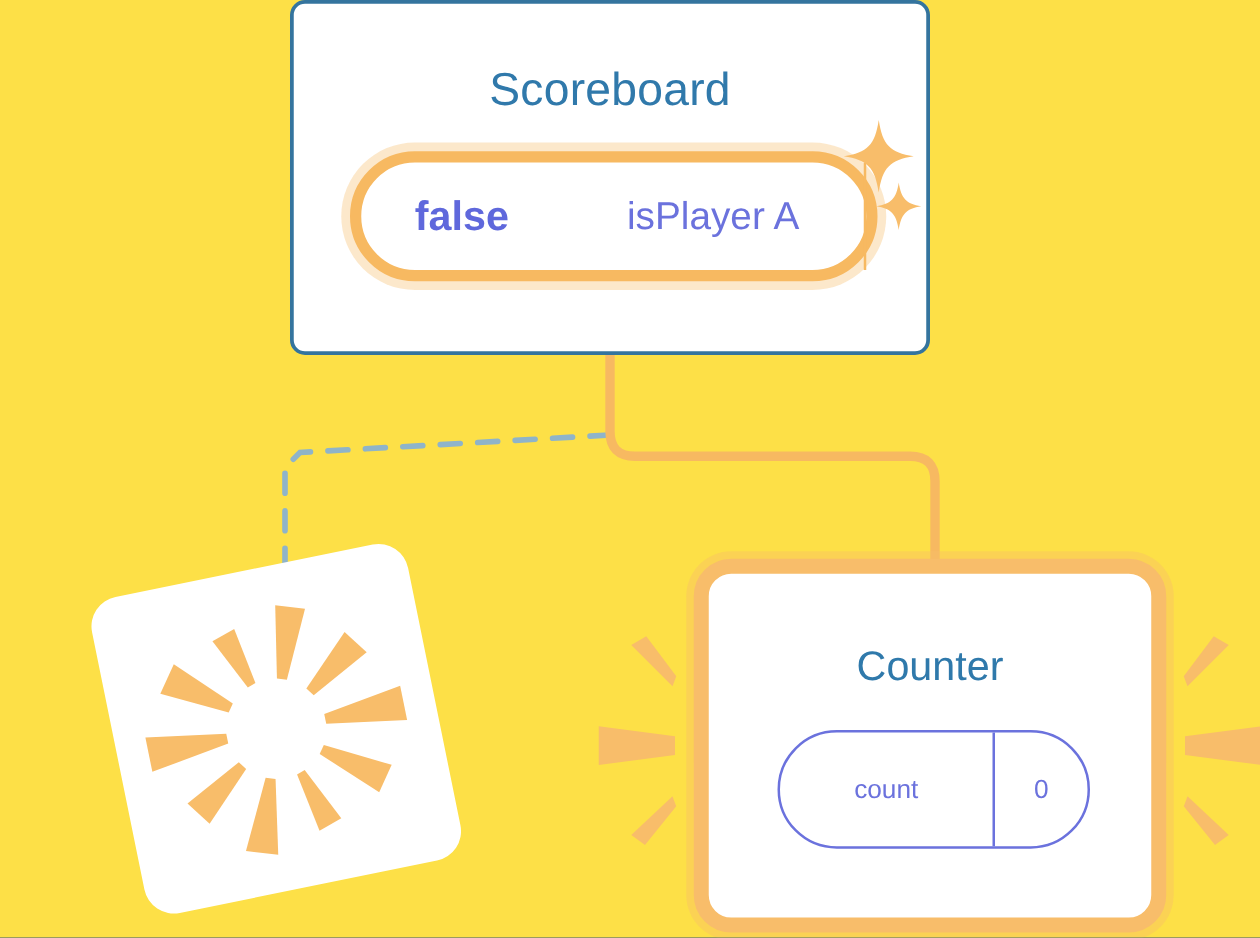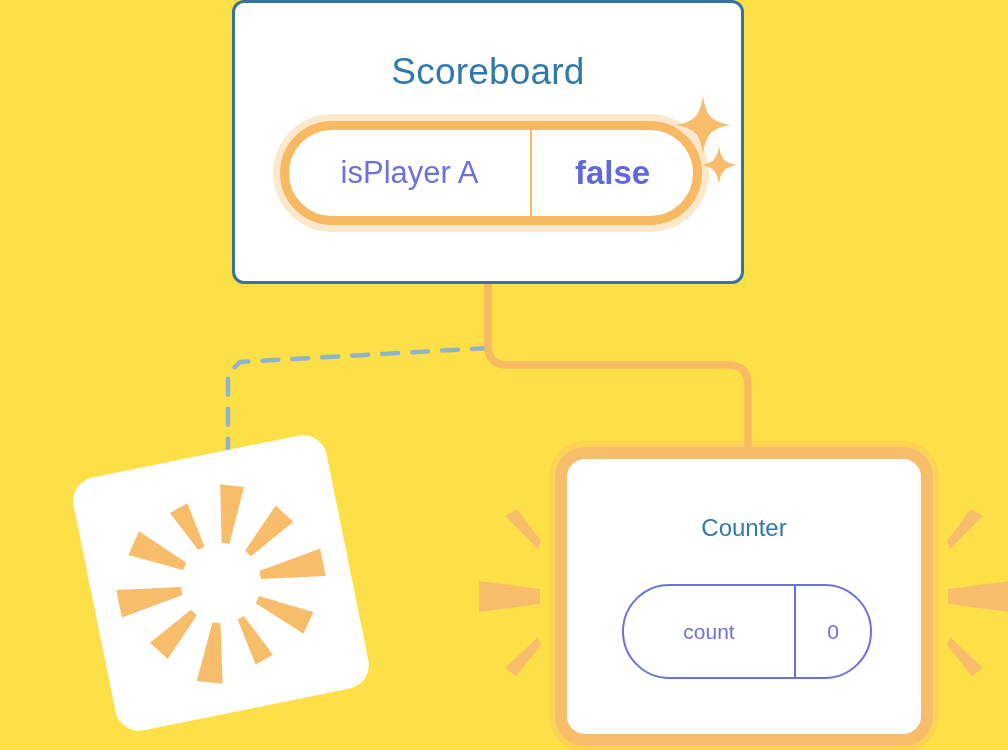--- a/index.html
+++ b/index.html
@@ -101,21 +101,21 @@
     box-shadow: 0 0 0 6px rgba(248,189,106,0.40);
     z-index: 5;
   }
   #counter-title {
     position: absolute;
     left: 0;
     top: 55px;
     width: 100%;
     text-align: center;
     color: #2f79ab;
-    font-size: 24px;
+    font-size: 33px;
   }
   #counter-pill {
     position: absolute;
     left: 55px;
     top: 125px;
     width: 250px;
     height: 95px;
     border: 2px solid #6b72dd;
     border-radius: 48px;
     background: #ffffff;
@@ -168,22 +168,22 @@
 
     <path d="M 488 348 L 240 362 L 228 374 L 228 500" fill="none" stroke="#8fb4c9" stroke-width="4.5" stroke-linecap="round" stroke-dasharray="16 14"></path>
 
     <path d="M 488 283 L 488 345 Q 488 365 508 365 L 728 365 Q 748 365 748 385 L 748 460" fill="none" stroke="#f7b961" stroke-width="7.5" stroke-linecap="butt" stroke-linejoin="round"></path>
   </svg>
 
   <div id="scoreboard-card">
     <div id="scoreboard-title">Scoreboard</div>
 
     <div id="scoreboard-pill">
+      <div class="cell cell-val">false</div>
       <div class="cell cell-key">isPlayer A</div>
-      <div class="cell cell-val">false</div>
     </div>
   </div>
 
   <div id="blank-card">
     <svg id="blank-card-burst" viewBox="0 0 258 258">
       <g fill="#f8bd6a">
 
         <g transform="translate(129,129)">
           <g transform="rotate(0)">
             <polygon points="40,-4 40,4 104,14 104,-14"></polygon>

